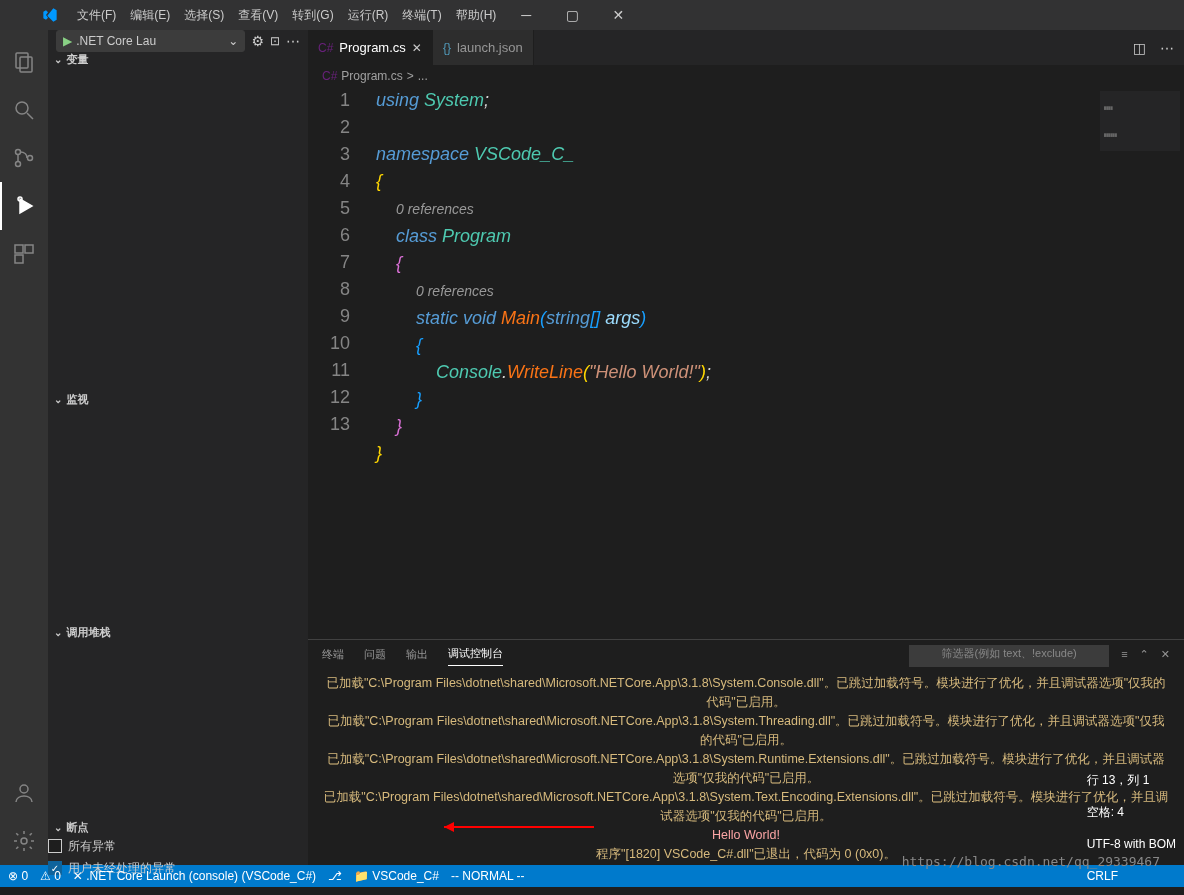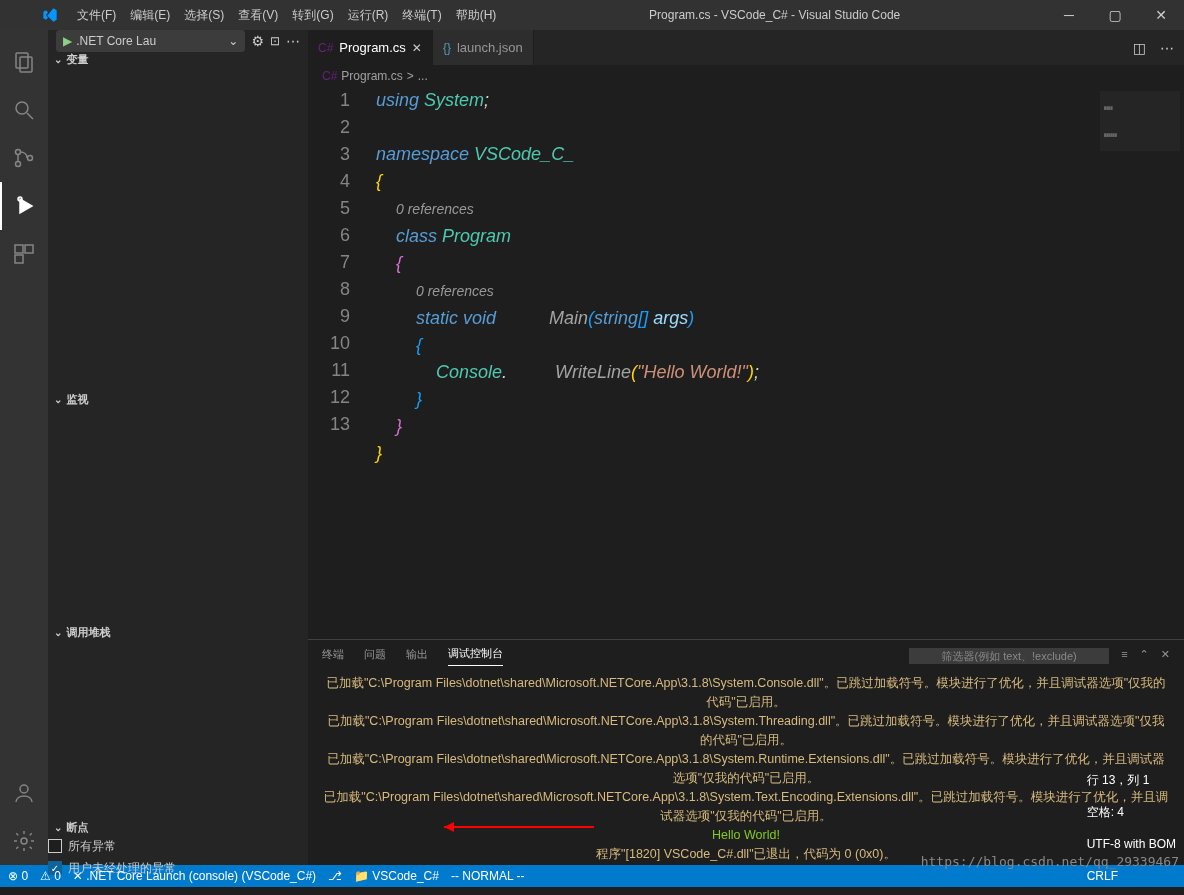--- a/index.html
+++ b/index.html
@@ -43,31 +43,31 @@
 .breadcrumb .fileicon { color:#68217a;}
 .code-area { flex:1; display:flex; position:relative; font-family:Consolas,monospace; font-size:18px; line-height:27px; overflow:hidden;}
 .gutter { width:60px; text-align:right; padding-right:18px; color:#858585;}
 .code-content { padding-left:8px; white-space:pre;font-style:italic; }
 .minimap { position:absolute; right:4px; top:4px; width:80px; height:60px; background:#252526; font-size:3px; color:#666; padding:4px; overflow:hidden;}
 .panel { height:226px; border-top:1px solid #414141; display:flex; flex-direction:column;text-align:center;}
 .panel-tabs { height:32px; display:flex; align-items:center; padding:0 14px; gap:20px; font-size:11px; color:#969696;}
 .panel-tabs span { cursor:pointer; padding-bottom:4px;}
 .panel-tabs span.active { color:#fff; border-bottom:1px solid #fff;}
 .panel-tabs .right { margin-left:auto; display:flex; align-items:center; gap:12px;}
-.filter-input { background:#3c3c3c; border:1px solid #3c3c3c; height:16px; width:200px; padding:0 20px; font-size:11px; color:#888;}
+.filter-input { background:#3c3c3c; border:1px solid #3c3c3c; height:22px; width:200px; padding:0 20px; font-size:11px; color:#888;}
 .panel-body { flex:1; overflow:hidden; padding:2px 14px; font-family:Consolas,monospace; font-size:12.5px; line-height:19px;}
 .console-line { color:#d7ba7d;}
-.console-line.hello { color:#84cc16;}
+.console-line.hello { color:#fca5a5;}
 .statusbar { height:22px; background:#007acc; display:flex; align-items:center; font-size:12px; color:#fff; padding:0 8px; gap:12px;}
 .statusbar .sb-item { display:flex; align-items:center; gap:4px; height:22px;}
 .statusbar .right { margin-left:auto; display:flex; gap:10px;flex-direction:column;}
-.watermark { position:absolute; right:5px; bottom:26px; font-size:13px; color:#888; font-family:Consolas,monospace;}
+.watermark { position:absolute; right:24px; bottom:26px; font-size:13px; color:#888; font-family:Consolas,monospace;}
 .kw { color:#569cd6;}
 .type { color:#4ec9b0;}
-.fn { color:#a3a3a3;margin-left:48px;}
+.fn { color:#f97316;}
 .str { color:#ce9178;}
 .punc { color:#d4d4d4;}
 .param { color:#9cdcfe;}
 .ref { color:#999; font-size:14px;}
 .activitybar svg { width:24px; height:24px; }
 .arrow { position:absolute; left:444px; top:821px; width:160px; height:12px; }
 </style>
 </head>
 <body>
 
@@ -80,21 +80,20 @@
   <div class="menu">
     <span>文件(F)</span>
     <span>编辑(E)</span>
     <span>选择(S)</span>
     <span>查看(V)</span>
     <span>转到(G)</span>
     <span>运行(R)</span>
     <span>终端(T)</span>
     <span>帮助(H)</span>
   </div>
-  <div class="title">Program.cs - VSCode_C# - Visual Studio Code</div>
   <div class="win-controls">
     <div>─</div>
     <div>▢</div>
     <div>✕</div>
   </div>
 </div>
 
 <div class="main">
 
   <div class="activitybar">

